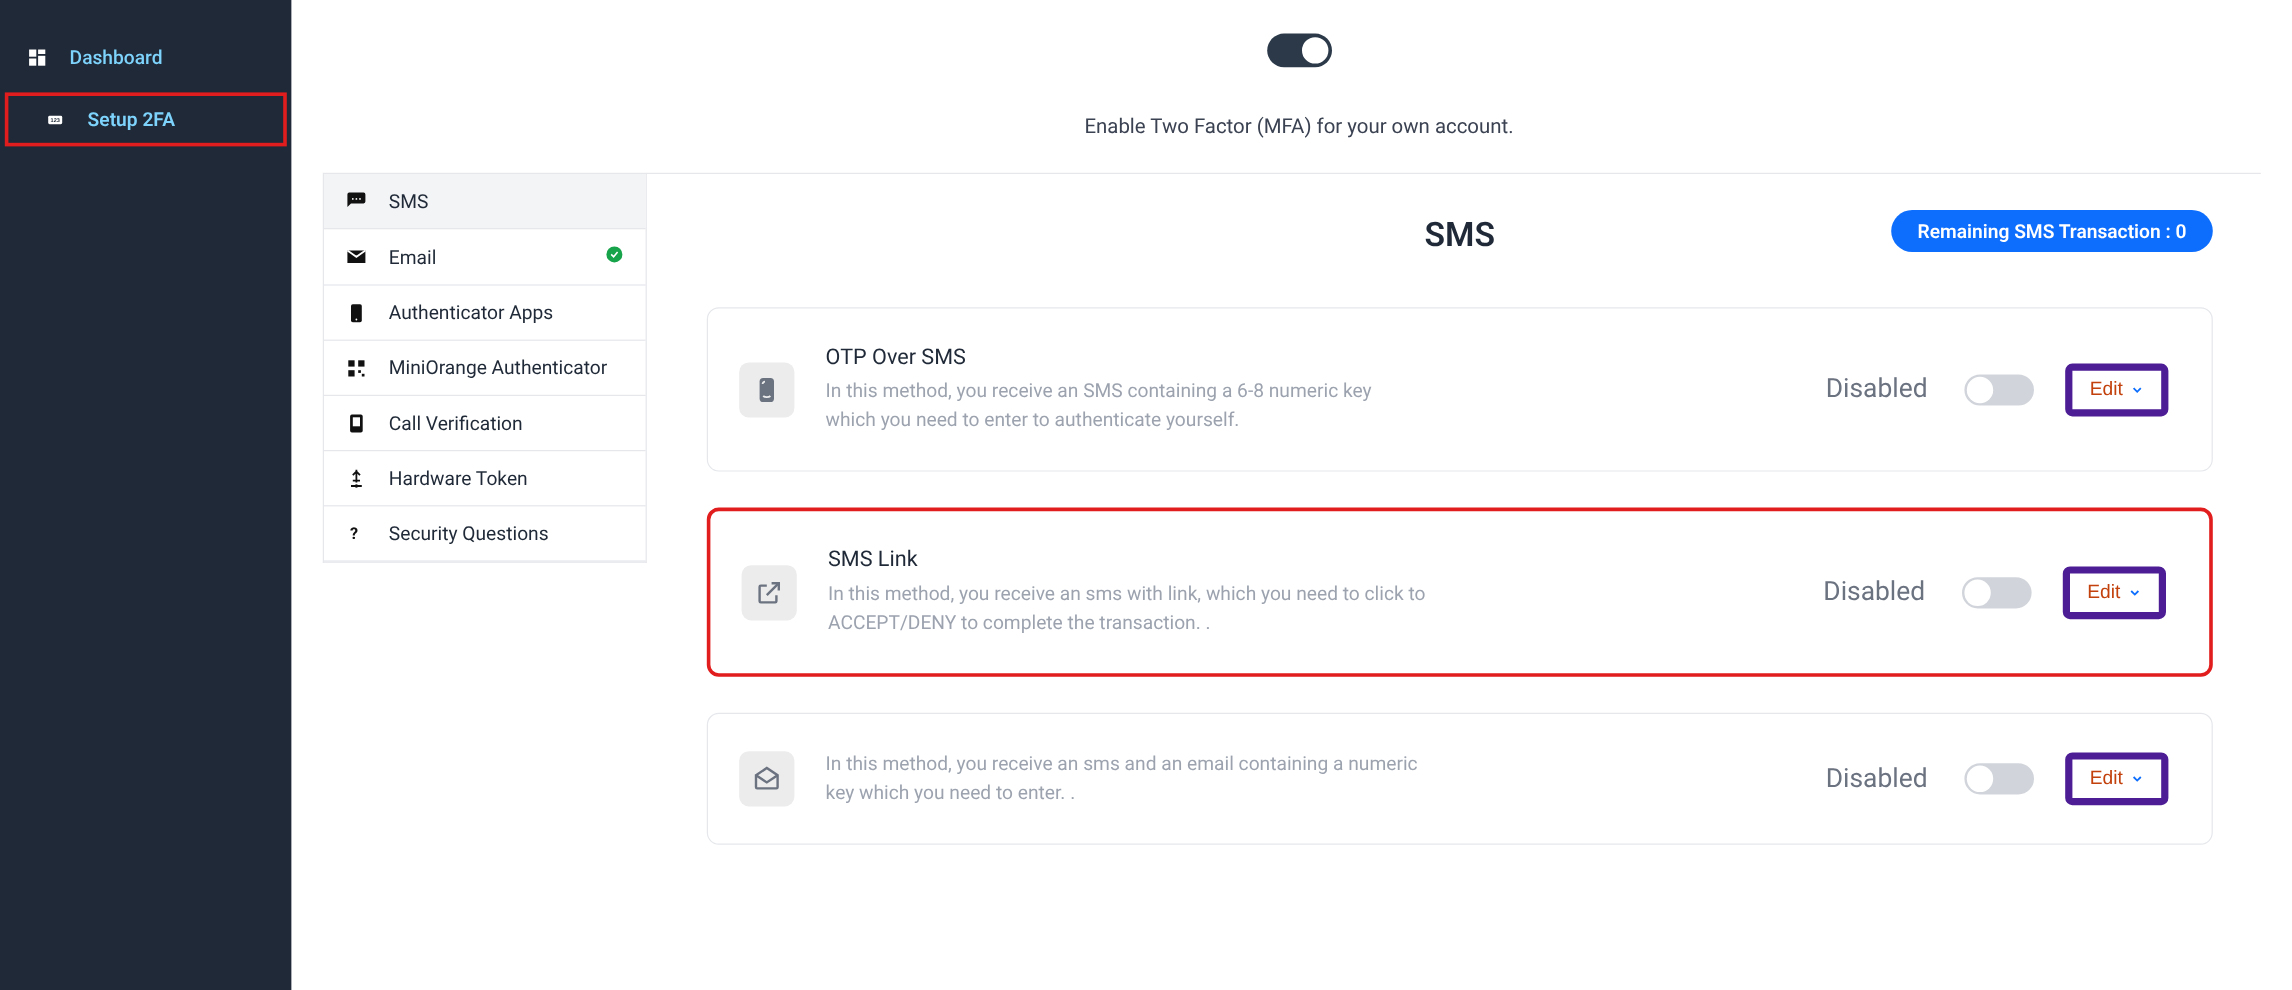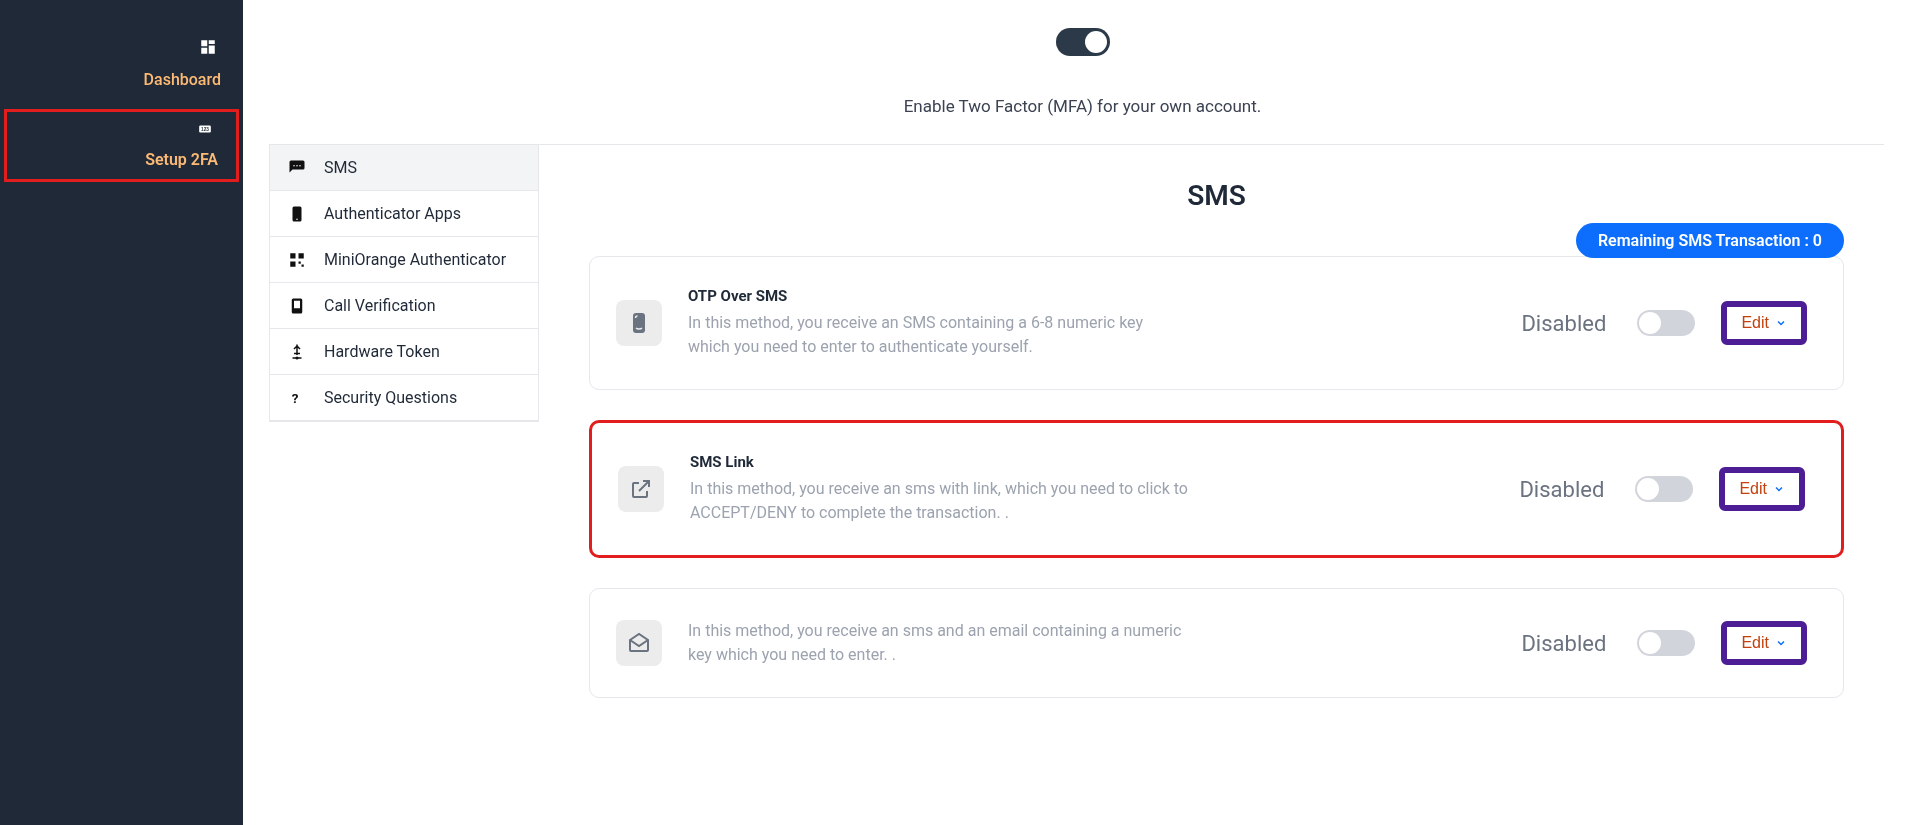--- a/index.html
+++ b/index.html
@@ -18,35 +18,34 @@
   
   .sidebar {
     width: 243px;
     background: #1f2937;
     color: #fff;
     flex-shrink: 0;
     padding-top: 24px;
   }
   .nav-item {
     display: flex;
-    align-items: flex-end;
+    align-items: center;
     gap: 14px;
     padding: 14px 22px;
     font-size: 16px;
     font-weight: 500;
     cursor: pointer;
-    color: #fdba74;
-    flex-direction: column;
+    color: #7dd3fc;
   }
   .nav-item.active {
     background: #1f2937;
     border: 3px solid #e11d1d;
     font-weight: 600;
     margin: 6px 4px 0 4px;
-    padding: 10px 18px;
+    padding: 10px 30px;
   }
   .nav-icon { width: 22px; display:flex; align-items:center; }
   
   .main {
     flex: 1;
     background: #fff;
     padding: 0 26px 0 26px;
     overflow: auto;
   }
   .top-toggle-row {
@@ -100,40 +99,40 @@
     padding: 14px 0 18px 0;
     margin-bottom: 26px;
     text-align:center;
   }
   .detail-title {
     font-size:28px; font-weight:600; color:#1f2937;
   }
   .badge {
     position:absolute; right:0; top:10px;
     background:#0d6efd; color:#fff;
-    border-radius:20px; padding:8px 22px; font-size:16px; font-weight:600;margin-top:48px;
+    border-radius:20px; padding:8px 22px; font-size:16px; font-weight:600;
   }
   
   .card {
     border:1px solid #e5e7eb; border-radius:10px;
     padding:30px 36px 30px 26px;
     display:flex; align-items:center; gap:26px;
     margin-bottom:30px;
     background:#fff;
   }
   .card.highlight {
     border:3px solid #e11d1d;
   }
   .card-icon {
     width:46px; height:46px; border-radius:8px; background:#ececec;
     display:flex; align-items:center; justify-content:center; flex-shrink:0;
     color:#6b7280;
   }
   .card-body { flex:1; }
-  .card-title { font-size:15px; font-weight:700; color:#1f2937; margin-bottom:6px;}
+  .card-title { font-size:18px; font-weight:400; color:#1f2937; margin-bottom:6px;}
   .card-desc { font-size:16px; color:#9ca3af; max-width:500px; line-height:1.5;}
   .status-text { font-size:22px; color:#6b7280; width:90px; text-align:left; }
   .card-toggle {
     width:58px; height:26px; border-radius:20px; background:#d1d5db;
     position:relative; cursor:pointer; flex-shrink:0;
   }
   .card-toggle .knob{
     position:absolute; width:22px; height:22px; border-radius:50%; background:#fff;
     top:2px; left:2px;
   }
@@ -190,20 +189,35 @@
                 <circle cx="8" cy="9" r="1" fill="#fff"></circle>
                 <circle cx="12" cy="9" r="1" fill="#fff"></circle>
                 <circle cx="16" cy="9" r="1" fill="#fff"></circle>
               </svg>
           </span>
           <span>SMS</span>
         </div>
         <div class="method-tab">
           <span class="mt-icon">
             <svg viewBox="0 0 24 24" width="18" height="18" fill="#111">
+                <path d="M2 5h20v14H2z"></path>
+                <path d="M2 5l10 7L22 5" fill="none" stroke="#fff" stroke-width="2"></path>
+              </svg>
+          </span>
+          <span>Email</span>
+          <span class="check">
+            <svg viewBox="0 0 24 24" width="16" height="16" fill="#16a34a">
+                <circle cx="12" cy="12" r="10"></circle>
+                <path d="M8 12l3 3 5-6" stroke="#fff" stroke-width="2" fill="none"></path>
+              </svg>
+          </span>
+        </div>
+        <div class="method-tab">
+          <span class="mt-icon">
+            <svg viewBox="0 0 24 24" width="18" height="18" fill="#111">
                 <rect x="6" y="2" width="12" height="20" rx="2"></rect>
                 <circle cx="12" cy="19" r="1" fill="#fff"></circle>
               </svg>
           </span>
           <span>Authenticator Apps</span>
         </div>
         <div class="method-tab">
           <span class="mt-icon">
             <svg viewBox="0 0 24 24" width="18" height="18" fill="#111">
                 <rect x="3" y="3" width="7" height="7"></rect>

